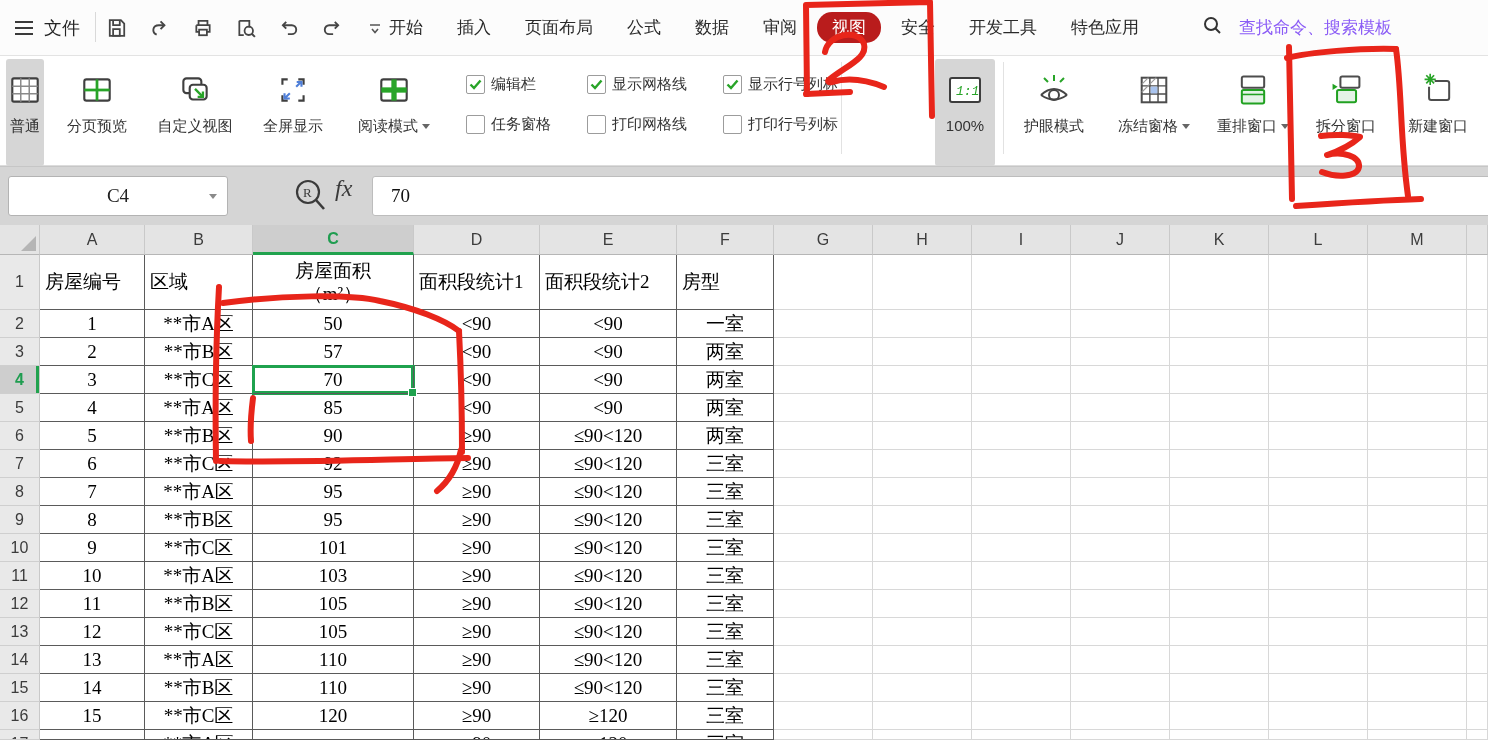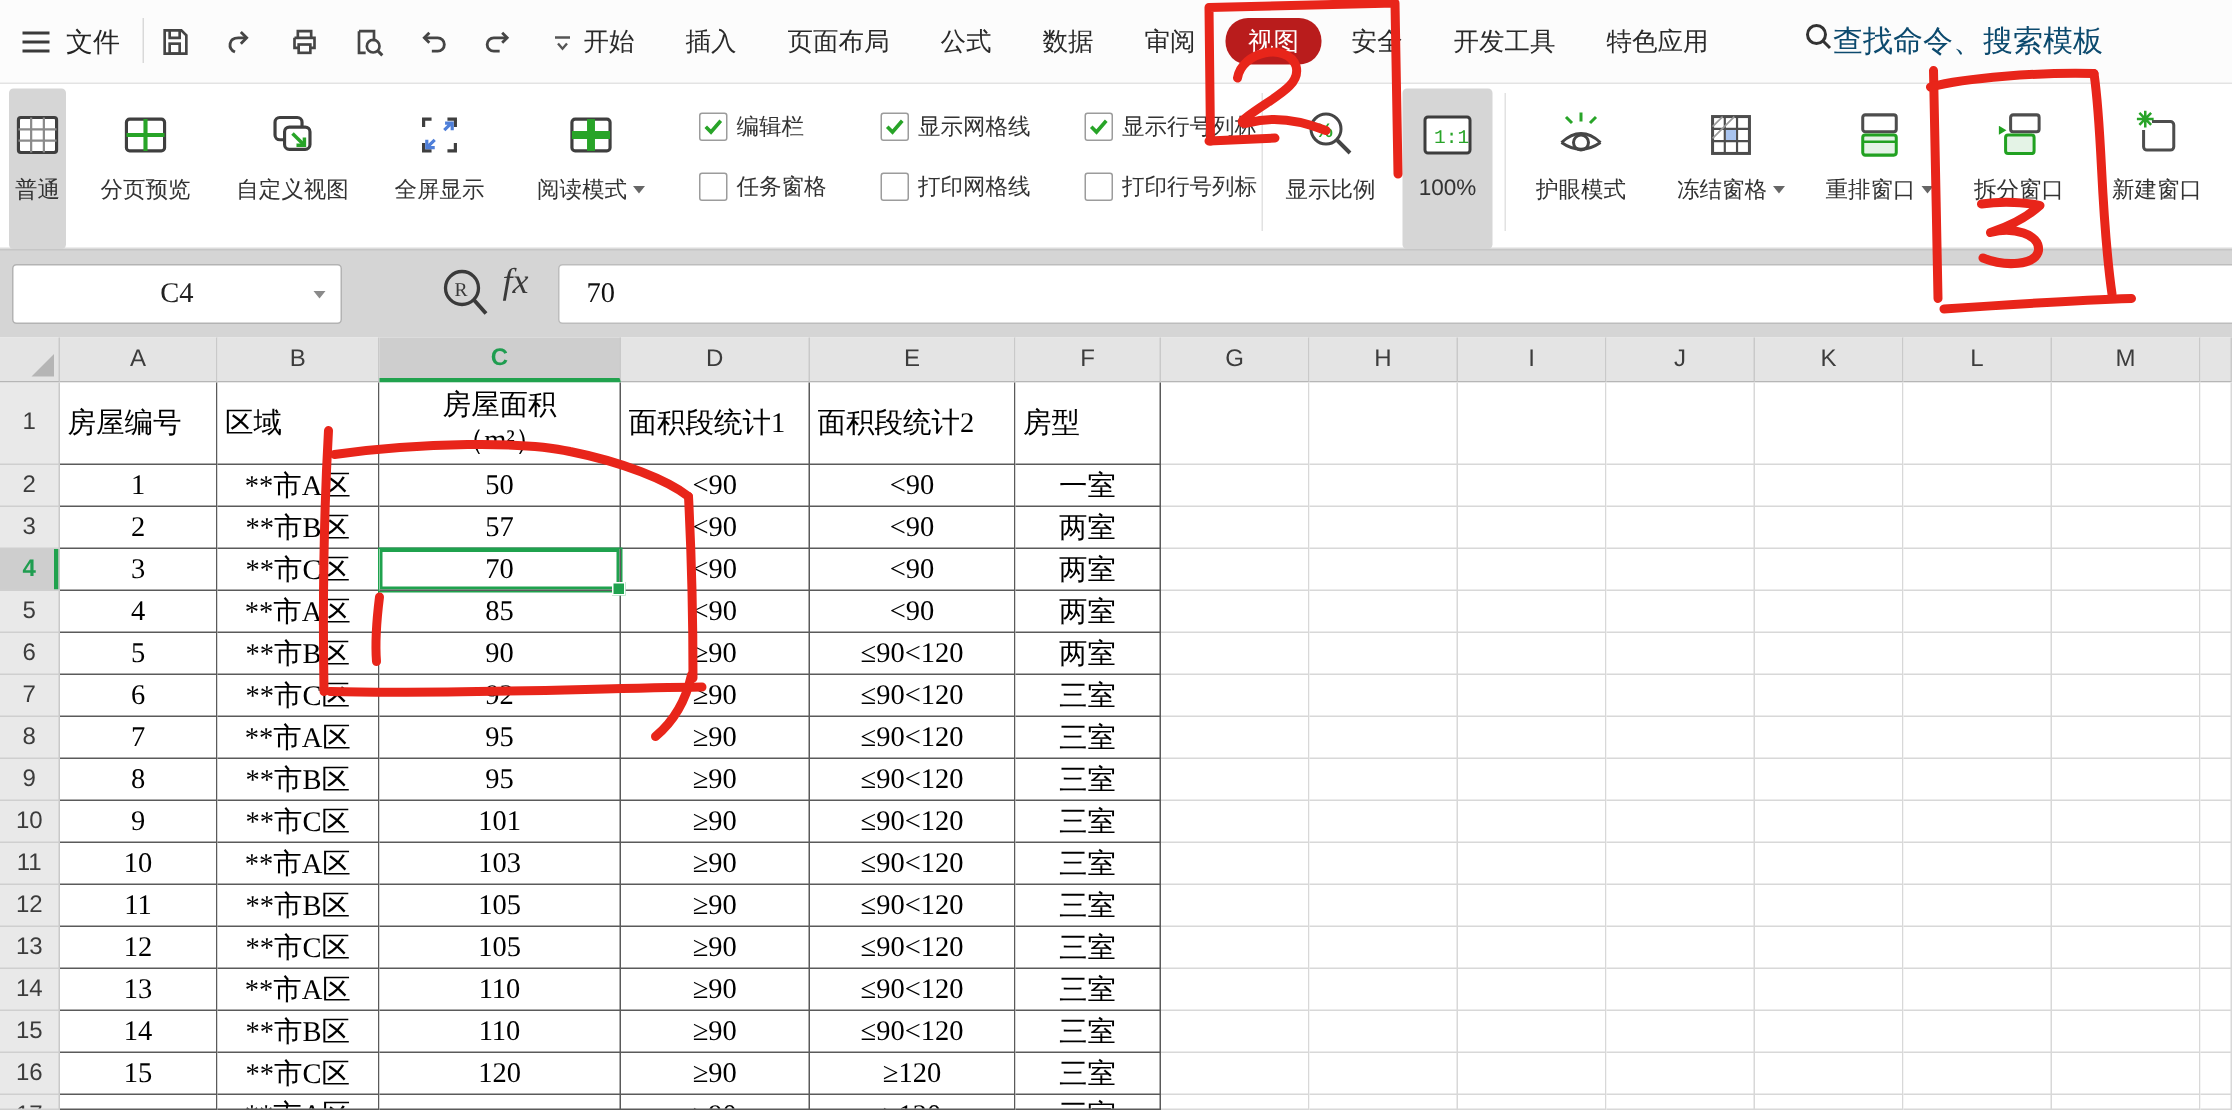--- a/index.html
+++ b/index.html
@@ -9,28 +9,28 @@
     border-bottom:1px solid #e3e3e3;}
   .mb-item{position:absolute;top:0;height:55px;display:flex;align-items:center;color:#252525;}
   .hamburger{left:14px;}
   .file-label{left:44px;font-size:18px;}
   .mb-divider{position:absolute;left:95px;top:12px;width:1px;height:30px;background:#d9d9d9;}
   .quick-icons{position:absolute;left:106px;top:0;height:55px;display:flex;align-items:center;gap:21px;}
   .qicon{width:22px;height:22px;display:flex;align-items:center;justify-content:center;cursor:pointer;}
   .tabs{position:absolute;left:372px;top:0;height:55px;display:flex;align-items:center;}
   .tab{padding:5px 17px;font-size:17px;color:#2a2a2a;cursor:pointer;white-space:nowrap;}
   .tab.active{background:#b91c1c;color:#fff;border-radius:15px;padding:4px 15px;margin:0 3px;}
-  .search-box{position:absolute;left:1203px;top:0;height:55px;display:flex;align-items:center;gap:0;
-    font-size:20px;color:#0c4a6e;}
+  .search-box{position:absolute;left:1203px;top:0;height:55px;display:flex;align-items:center;gap:17px;
+    font-size:17px;color:#8b5cf6;}
   
   .ribbon{position:absolute;left:0;top:56px;width:1488px;height:109px;background:#fff;
     border-bottom:1px solid #dcdcdc;}
   .rbtn{position:absolute;top:3px;height:98px;display:flex;flex-direction:column;align-items:center;
     justify-content:flex-start;padding-top:9px;border-radius:3px;cursor:pointer;}
-  .rbtn .ric{height:44px;display:flex;align-items:center;justify-content:center;}
+  .rbtn .ric{height:44px;display:flex;align-items:center;justify-content:center;font-style:italic;}
   .rbtn .rlabel{font-size:15px;color:#333;margin-top:5px;white-space:nowrap;display:flex;align-items:center;}
   .rbtn.selected{background:#d6d6d6;}
   .caret-d{display:inline-block;width:0;height:0;border-left:4px solid transparent;
     border-right:4px solid transparent;border-top:5px solid #666;margin-left:4px;}
   .chk-grid{position:absolute;left:447px;top:8px;display:grid;
     grid-template-columns:121px 136px 156px;grid-auto-rows:40px;align-items:center;}
   .chk-item{display:flex;align-items:center;gap:6px;font-size:15px;color:#333;cursor:pointer;white-space:nowrap;padding-left:19px;}
   .chk-box{width:17px;height:17px;border:1px solid #9c9c9c;border-radius:2px;background:#fff;
     display:flex;align-items:center;justify-content:center;flex:0 0 auto;}
   .r-divider{position:absolute;top:6px;width:1px;height:92px;background:#e2e2e2;}
@@ -237,30 +237,20 @@
         <span class="chk-box"></span>
         <span>打印网格线</span>
       </div>
       <div class="chk-item">
         <span class="chk-box"></span>
         <span>打印行号列标</span>
       </div>
     </div>
   <div class="r-divider" style="left:841px"></div>
 
-  <div class="rbtn" style="left:846px;width:82px">
-    <span class="ric">
-      <svg width="40" height="40" viewBox="0 0 40 40">
-          <circle cx="17" cy="16" r="10" stroke="#454545" stroke-width="2" fill="none"></circle>
-          <path d="M24.5 23.5 33 32" stroke="#454545" stroke-width="2.6"></path>
-          <text x="10" y="21" font-size="13" font-weight="bold" fill="#28a428" font-family="Liberation Sans,sans-serif">%</text>
-        </svg>
-    </span>
-    <span class="rlabel">显示比例</span>
-  </div>
 
   <div class="rbtn selected" style="left:935px;width:60px">
     <span class="ric">
       <svg width="38" height="34" viewBox="0 0 38 34">
           <rect x="4" y="5" width="30" height="24" rx="2" stroke="#3d3d3d" stroke-width="2" fill="#fff"></rect>
           <text x="10" y="22" font-size="13" fill="#28a428" font-family="Liberation Mono,monospace">1:1</text>
         </svg>
     </span>
     <span class="rlabel">100%</span>
   </div>

